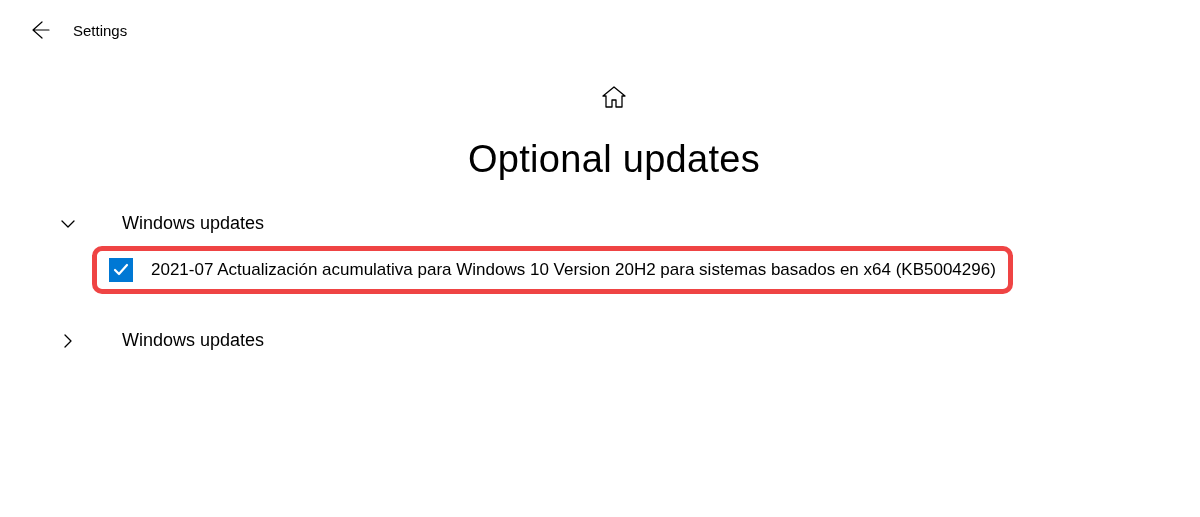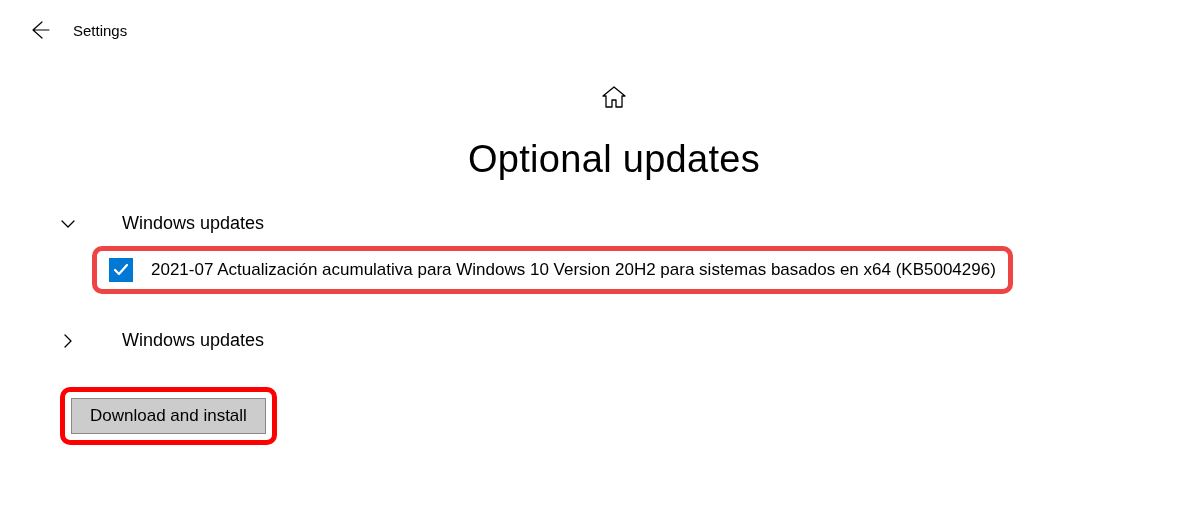--- a/index.html
+++ b/index.html
@@ -176,17 +176,14 @@
 
   <div class="section">
     <div class="section-header">
       <svg class="chevron" width="16" height="16" viewBox="0 0 16 16">
         <path d="M 5 2 L 11 8 L 5 14" stroke="#000" stroke-width="1.3" fill="none" stroke-linecap="round" stroke-linejoin="round"></path>
       </svg>
       <span class="section-title">Windows updates</span>
     </div>
   </div>
 
-  <div class="button-highlight">
-    <button class="download-button">Download and install</button>
-  </div>
 
 </div>
 
 </body></html>

